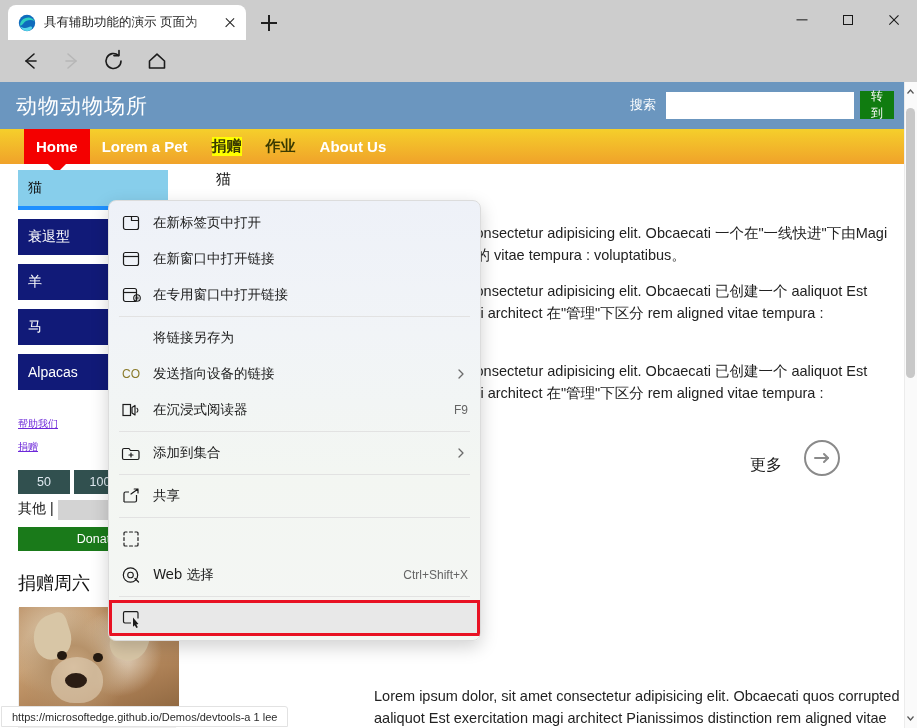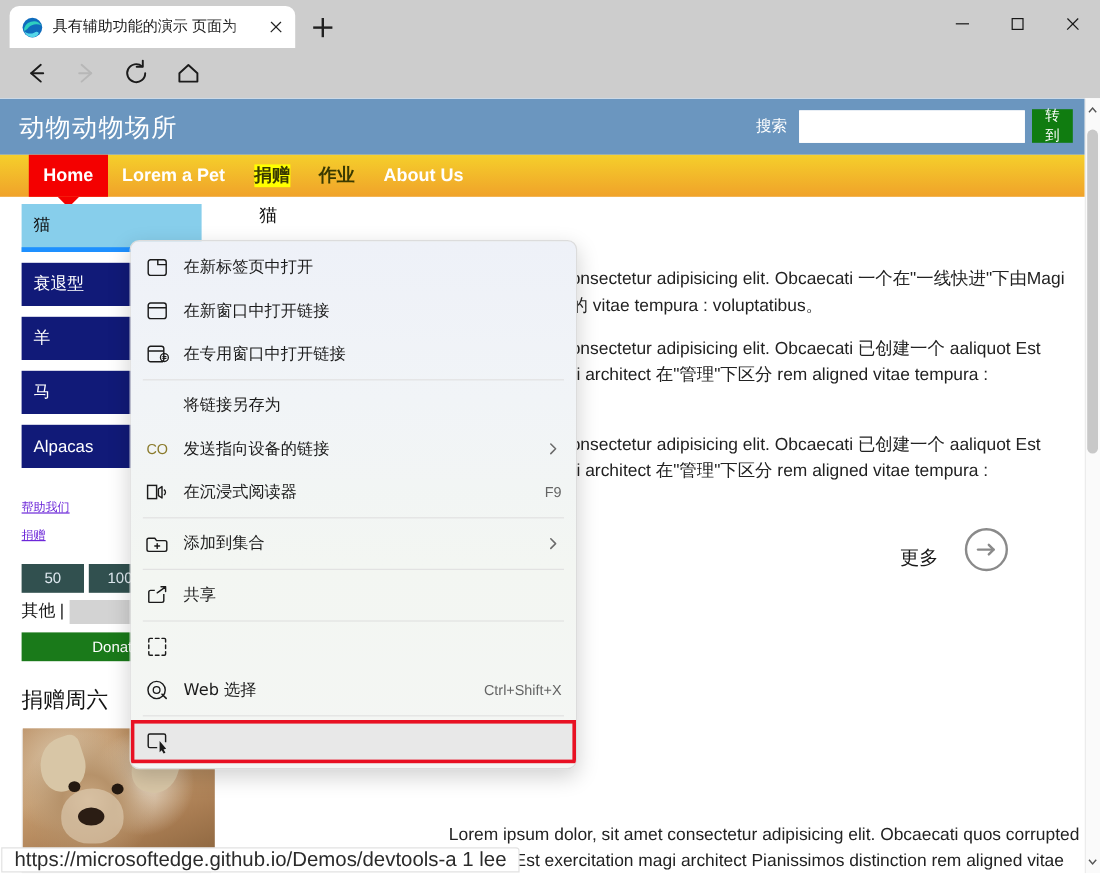--- a/index.html
+++ b/index.html
@@ -190,21 +190,21 @@
   .dog-photo .dark { position:absolute; left:112px; top:0px; width:34px; height:26px; background:#2e2620; border-radius:0 0 40% 10%; }
 
   .lower-paras { position:absolute; left:374px; top:603px; width:530px; }
 
   
   .statusbar {
     position:absolute; left:1px; bottom:1px; height:21px;
     background:#ffffff; border:1px solid #e2e2e2; border-radius:0 3px 0 0;
     display:flex; align-items:center; padding:0 10px; z-index:40;
   }
-  .statusbar span { font-size:17px; color:#2b2b2b; white-space:nowrap; }
+  .statusbar span { font-size:11px; color:#2b2b2b; white-space:nowrap; }
 
   
   .ctxmenu {
     position:absolute; left:108px; top:200px; width:373px;
     background:linear-gradient(#eef1f8 0%, #f1f4f7 30%, #f3f6f2 62%, #f4f6f4 100%);
     border:1px solid #dcdcdc; border-radius:8px;
     box-shadow:0 6px 18px rgba(0,0,0,.18); z-index:50; padding:4px 0;
     overflow:hidden;
   }
   .ctx-item {

